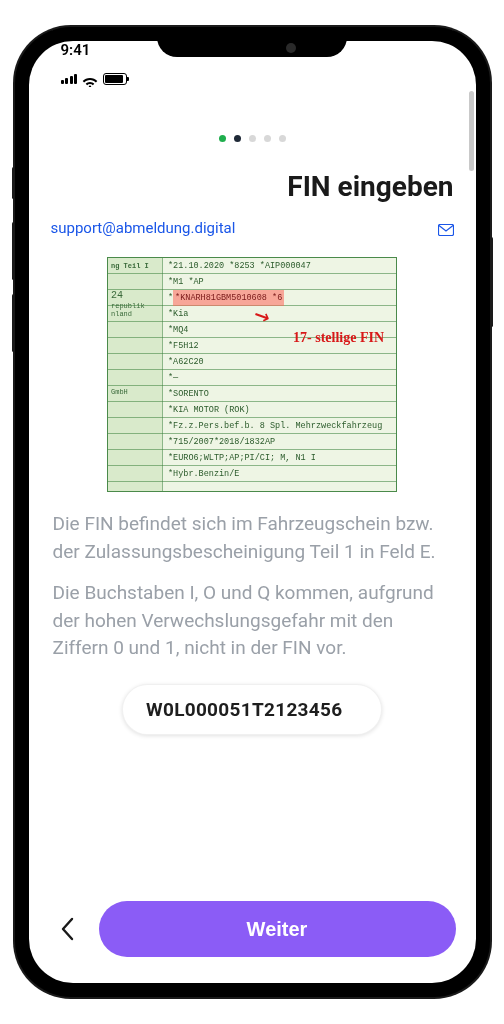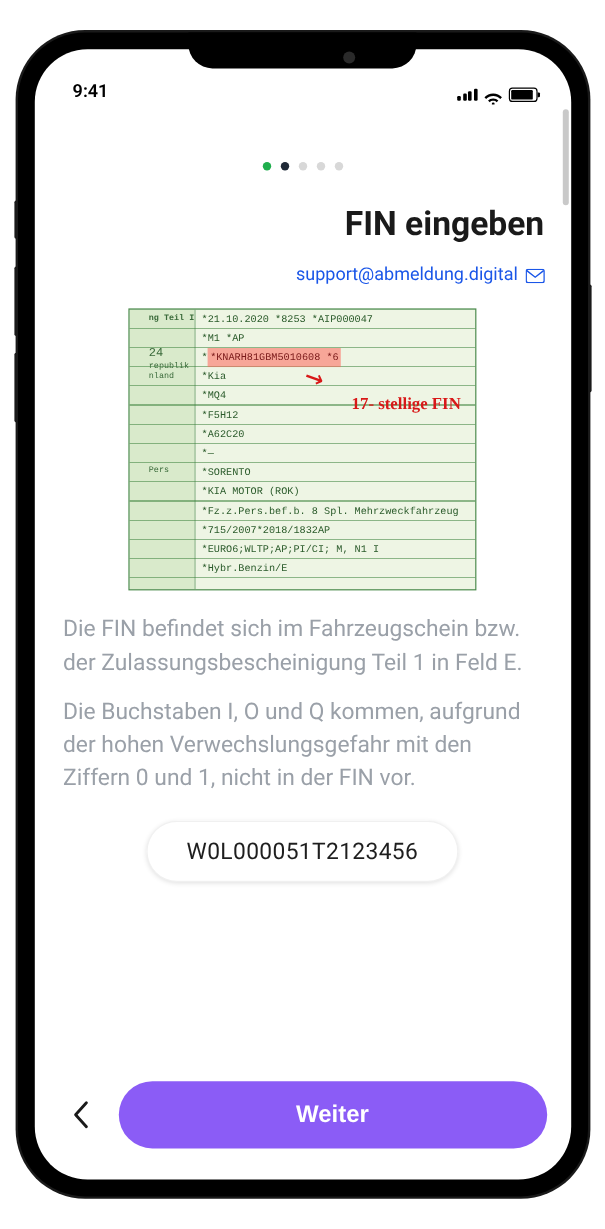--- a/index.html
+++ b/index.html
@@ -56,25 +56,26 @@
     border-radius: 44px;
     overflow: hidden;
     position: relative;
     display: flex;
     flex-direction: column;
   }
   .status-bar {
     height: 44px;
     display: flex;
     justify-content: space-between;
-    align-items: flex-end;
+    align-items: flex-start;
     padding: 0 28px 0 32px;
     font-size: 15px;
     font-weight: 600;
     color: #000;
+    flex-direction: column;
   }
   .status-right { display: flex; align-items: center; gap: 5px; }
   .signal { display: flex; align-items: flex-end; gap: 1.5px; }
   .signal span { width: 3px; background: #000; border-radius: 1px; }
   .signal span:nth-child(1){height:4px} .signal span:nth-child(2){height:6px}
   .signal span:nth-child(3){height:8px} .signal span:nth-child(4){height:10px}
   .wifi { width: 16px; height: 12px; }
   .batt { width: 24px; height: 12px; border: 1px solid #000; border-radius: 3px; position: relative; }
   .batt::after { content:""; position:absolute; right:-3px; top:3px; width:2px; height:4px; background:#000; border-radius:0 1px 1px 0; }
   .batt-fill { position:absolute; left:1px; top:1px; bottom:1px; width:18px; background:#000; border-radius:1px; }
@@ -82,51 +83,51 @@
 
   .content { flex: 1; display: flex; flex-direction: column; padding: 20px 22px 0; }
 
   .dots { display:flex; justify-content:center; gap:8px; margin: 30px 0 28px; }
   .dot { width:7px; height:7px; border-radius:50%; background:#d8d8d8; }
   .dot.done { background:#1fae4d; }
   .dot.active { background:#1f2937; }
 
   h1 { text-align:right; font-size:28px; font-weight:700; color:#1a1a1a; margin-bottom:16px; }
 
-  .support { text-align:center; color:#1a56e8; font-size:15px; margin-bottom:20px; display:flex; justify-content:flex-end; align-items:center; gap:6px; }
+  .support { text-align:center; color:#1a56e8; font-size:15px; margin-bottom:20px; display:flex; justify-content:space-between; align-items:center; gap:6px; }
   .mail-icon { width:16px; height:12px; display:inline-block; }
 
   .doc {
     width: 290px; height: 235px; margin: 0 auto 18px; position: relative;
     background:
       repeating-linear-gradient(to bottom, rgba(0,0,0,0) 0, rgba(0,0,0,0) 15px, rgba(60,130,60,.55) 15px, rgba(60,130,60,.55) 16px),
       linear-gradient(to right, #d9eacb 0, #d9eacb 54px, #eef5e4 54px, #eef5e4 100%);
     border: 1px solid #4a8a4a;
     font-family: "Courier New", monospace;
     font-size: 8.5px; color:#2b5b2b;
     overflow: hidden;
   }
   .doc::before {
     content:""; position:absolute; left:54px; top:0; bottom:0; width:1px; background:rgba(60,130,60,.55);
   }
-  .doc-left { position:absolute; left:16px; top:0; width:48px; font-size:7px; line-height:1.15; color:#3a6a3a; }
+  .doc-left { position:absolute; left:3px; top:0; width:48px; font-size:7px; line-height:1.15; color:#3a6a3a; }
   .doc-left .big { font-size:10px; font-weight:normal; }
   .doc-right { position:absolute; left:60px; right:4px; top:0; }
   .doc-row { height:16px; line-height:16px; white-space:nowrap; overflow:hidden; }
   .hl { background: rgba(255,100,90,.55); color:#7a1a1a; padding:0 2px; display:inline-block; }
   .arrow { position:absolute; left:145px; top:40px; color:#d81818; font-size:26px; transform: rotate(-25deg); }
   .callout { position:absolute; right:12px; top:72px; color:#d81818; font-weight:bold; font-size:14px; font-family:Liberation Serif, serif; }
 
   .help { text-align:left; color:#9aa0a8; font-size:19px; line-height:1.45; margin-bottom:14px; padding: 0 2px; }
 
   .vin-input {
     width: 260px; margin: 8px auto 0; background:#fff; border-radius: 28px;
-    padding: 14px 24px; font-size: 19px; text-align:center; color:#1e1e1e;
+    padding: 14px 24px; font-size: 19px; color:#1e1e1e;
     box-shadow: 0 1px 4px rgba(0,0,0,.12), inset 0 0 0 1px rgba(0,0,0,.06);
-    font-weight: 400; letter-spacing: .3px;
+    font-weight: 700; letter-spacing: .3px;
   }
 
   .footer {
     display:flex; align-items:center; gap:14px; padding: 0 20px 26px;
   }
   .back-btn {
     width:36px; height:50px; display:flex; align-items:center; justify-content:center;
     font-size:28px; color:#1a1a1a; cursor:pointer;
   }
   .next-btn {
@@ -188,21 +189,21 @@
       </a>
 
       <div class="doc">
         <div class="doc-left">
           <div class="doc-row" style="font-weight:bold">ng Teil I</div>
           <div class="doc-row"></div>
           <div class="big">24</div>
           <div>republik</div>
           <div>nland</div>
           <div style="height:70px"></div>
-          <div>Pers</div>
+          <div>GmbH</div>
         </div>
         <div class="doc-right">
           <div class="doc-row">*21.10.2020 *8253 *AIP000047</div>
           <div class="doc-row">*M1           *AP</div>
           <div class="doc-row">*<span class="hl">*KNARH81GBM5010608      *6</span></div>
           <div class="doc-row">*Kia</div>
           <div class="doc-row">*MQ4</div>
           <div class="doc-row">*F5H12</div>
           <div class="doc-row">*A62C20</div>
           <div class="doc-row">*—</div>

